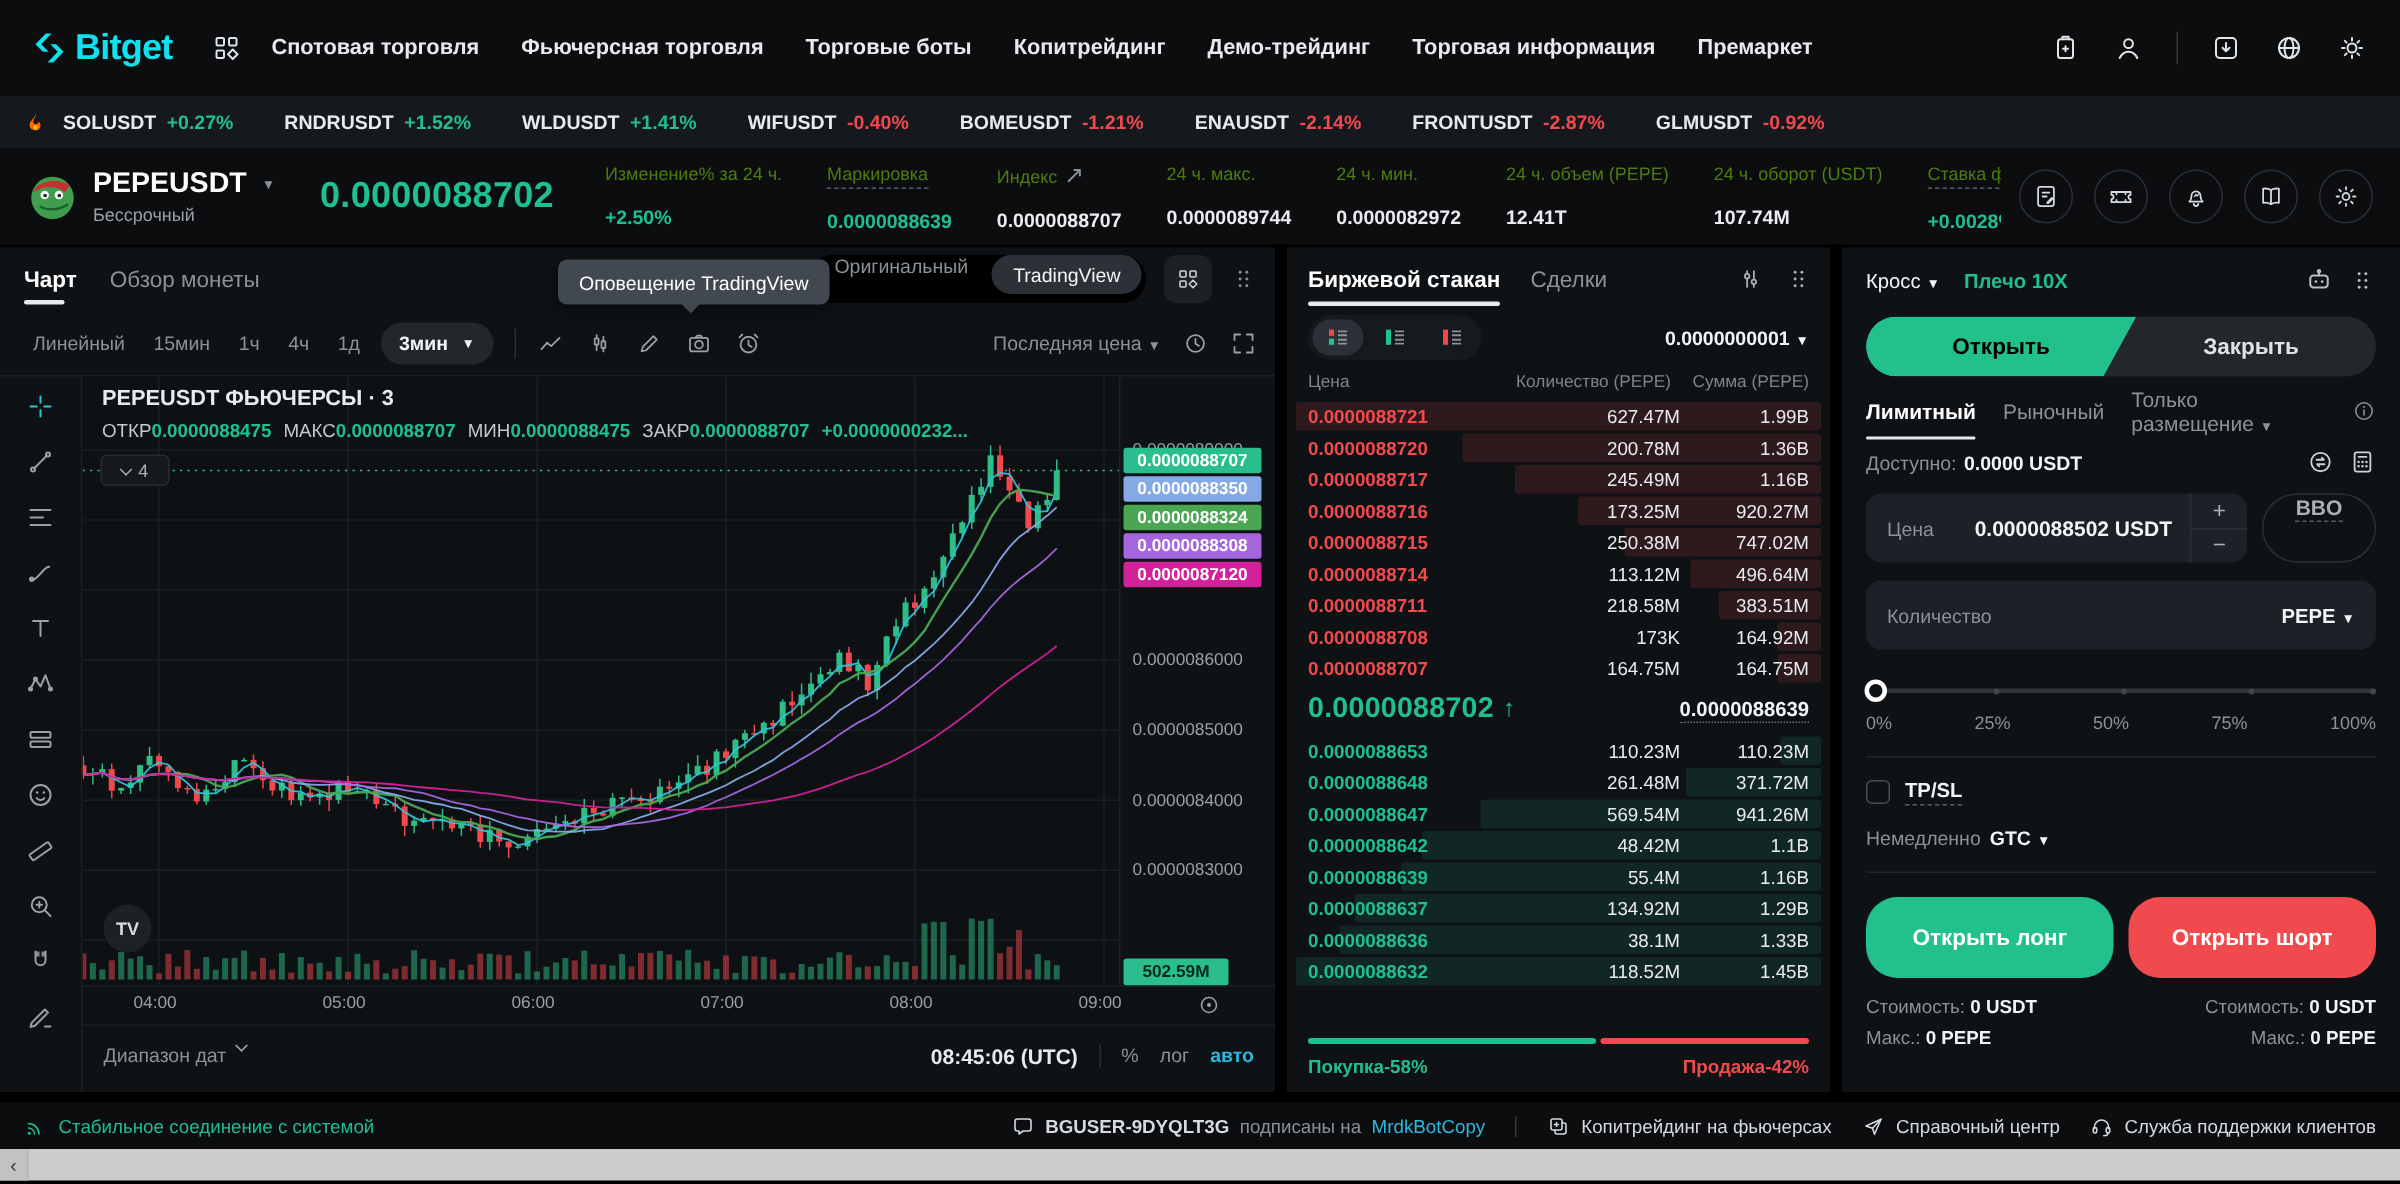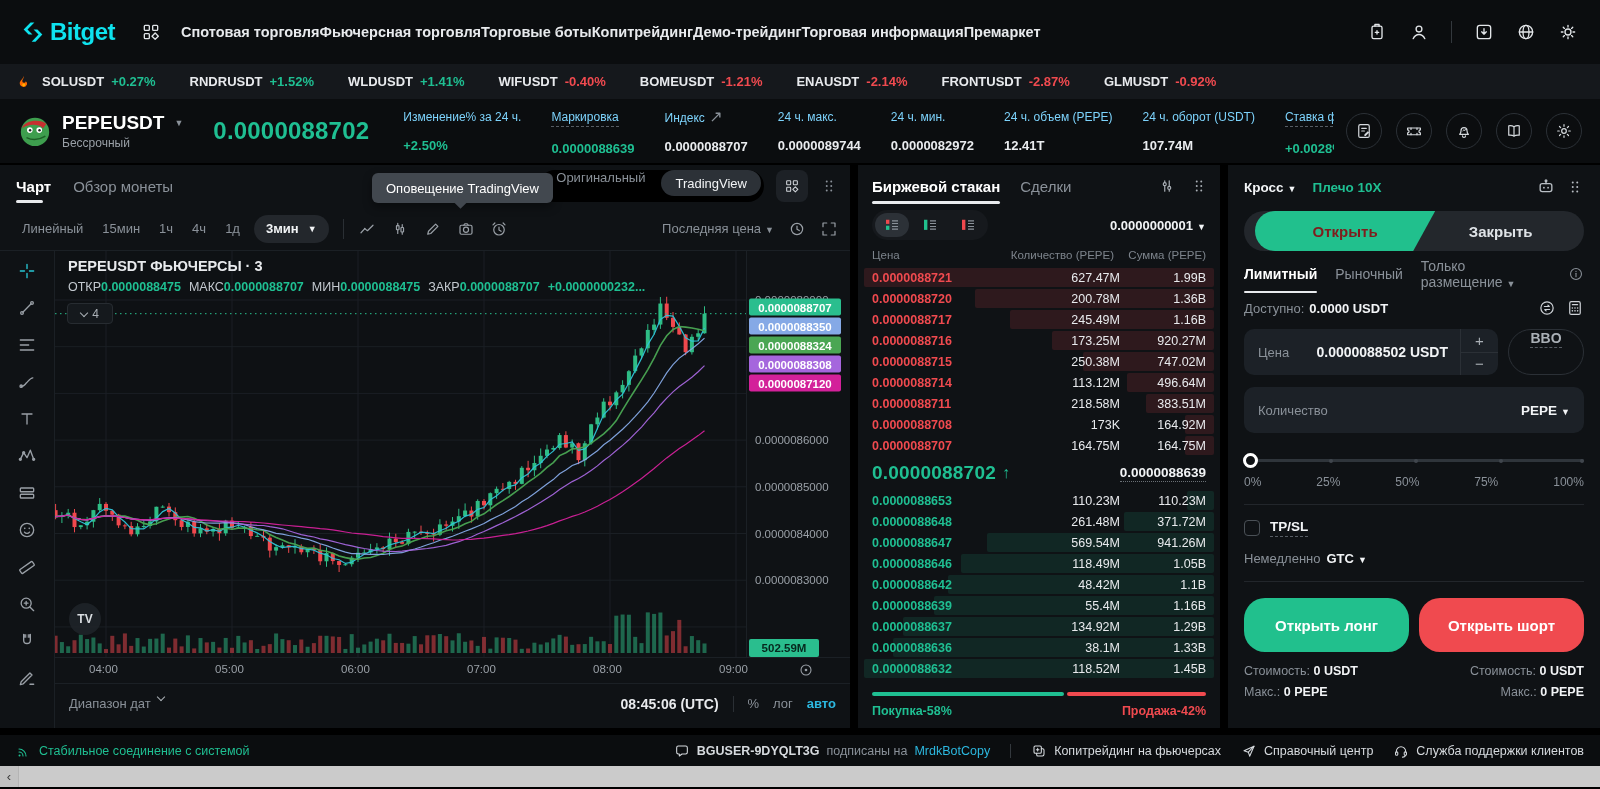--- a/index.html
+++ b/index.html
@@ -9,38 +9,38 @@
   i.ic svg{width:100%;height:100%}
   .ic16{width:16px;height:16px}.ic18{width:18px;height:18px}.ic20{width:20px;height:20px}.ic22{width:22px;height:22px}
   .gray{color:#8a9199}.wh{color:#eaecef}.up{color:#1fbf92}.dn{color:#f04a4f}.cy{color:#2cb8e0}
   .caret{font-size:9px;color:#8a9199;margin-left:4px}
   .dashed-u{border-bottom:1px dashed #565c63;padding-bottom:2px}
   
   .nav{height:64px;background:#0b0d0f;display:flex;align-items:center;padding:0 22px;flex:none}
   .logo{display:flex;align-items:center;gap:6px;margin-right:26px;cursor:pointer}
   .logo-text{font-size:24px;font-weight:bold;color:#0ee2ee;letter-spacing:-.5px}
   .nav-grid{color:#dfe3e7;margin-right:20px}
-  .nav-items{display:flex;align-items:center;}
+  .nav-items{display:flex;align-items:center;gap:28px}
   .nav-item{font-size:14.5px;color:#e8eaed;font-weight:600;cursor:pointer;white-space:nowrap}
   .nav-right{margin-left:auto;display:flex;align-items:center;gap:22px;color:#e3e6e9}
   .nav-div{width:1px;height:22px;background:#33383d}
   
   .ticker{height:35px;background:#15181c;display:flex;align-items:center;padding:0 16px;gap:10px;flex:none}
   .ticker-items{display:flex;align-items:center;gap:34px;overflow:hidden;white-space:nowrap}
   .tk{display:flex;gap:7px;font-size:13px;font-weight:bold;cursor:pointer}
   .tk .p{color:#e8eaed}
   
   .pairbar{height:64px;background:#0b0d0f;display:flex;align-items:center;padding:0 18px;flex:none}
   .pb-name{display:flex;align-items:center;gap:10px;margin-right:30px}
   .pb-sym{font-size:19px;font-weight:bold;color:#fff;display:flex;align-items:center;gap:6px;cursor:pointer}
   .pb-type{font-size:12px;color:#9aa0a7;margin-top:2px}
   .pb-price{font-size:24px;font-weight:bold;color:#1fbf92;margin-right:34px;letter-spacing:.2px}
   .pb-stats{display:flex;align-items:flex-start;gap:30px;flex:1;min-width:0;overflow:hidden}
   .stat{white-space:nowrap}
-  .stat .lb{font-size:12px;color:#7dd3fc;margin-bottom:7px}
+  .stat .lb{font-size:12px;color:#4d7c0f;margin-bottom:7px}
   .stat .vl{font-size:13px;font-weight:bold}
   .pb-actions{display:flex;align-items:center;gap:14px;margin-left:12px}
   .circ{width:36px;height:36px;border-radius:50%;border:1px solid #2b3036;display:flex;align-items:center;justify-content:center;color:#d6dade;cursor:pointer;flex:none}
   
   .main{margin-top:2px;display:flex;gap:8px;height:563px;flex:none}
   .panel{background:#0f1215;height:100%;position:relative}
   .chart-panel{width:850px;display:flex;flex-direction:column}
   .book-panel{width:362px;display:flex;flex-direction:column}
   .trade-panel{width:372px;padding:0 16px;display:flex;flex-direction:column}
   
@@ -110,26 +110,26 @@
   .bk-mid .big{font-size:19px;font-weight:bold;color:#1fbf92;letter-spacing:.2px}
   .bk-mid .arrow{color:#1fbf92;font-size:16px;font-weight:bold;margin-left:6px}
   .bk-mid .mark{margin-left:auto;font-size:13.5px;font-weight:bold;color:#f2f4f6;border-bottom:1px dotted #6a7076;padding-bottom:1px}
   .bk-ratio{margin-top:auto;padding:8px 14px 10px;flex:none}
   .ratio-bar{height:4px;display:flex;gap:3px;margin-bottom:8px}
   .ratio-bar .g{background:#1fbf92;border-radius:2px}
   .ratio-bar .r{background:#f04a4f;border-radius:2px}
   .ratio-lbls{display:flex;justify-content:space-between;font-size:12.5px;font-weight:600}
   
   .tp-row1{height:44px;display:flex;align-items:center;gap:16px;flex:none}
-  .tp-cross{font-size:13.5px;font-weight:bold;color:#f2f4f6;cursor:pointer}
+  .tp-cross{font-size:13.5px;font-weight:normal;color:#f2f4f6;cursor:pointer}
   .tp-lev{font-size:13.5px;font-weight:bold;color:#1fbf92;cursor:pointer}
   .tp-r1icons{margin-left:auto;display:flex;align-items:center;gap:10px;color:#b8bec4}
   .tp-tabs{height:40px;border-radius:21px;background:#23272c;position:relative;overflow:hidden;flex:none;margin-top:2px}
   .tp-tab{position:absolute;top:0;bottom:0;display:flex;align-items:center;justify-content:center;font-size:15px;font-weight:bold;cursor:pointer}
-  .tp-open{left:11px;width:53%;background:#21c08d;color:#7f1d1d;clip-path:polygon(0 0,100% 0,calc(100% - 22px) 100%,0 100%);border-radius:21px 0 0 21px}
+  .tp-open{left:0;width:53%;background:#21c08d;color:#000000;clip-path:polygon(0 0,100% 0,calc(100% - 22px) 100%,0 100%);border-radius:21px 0 0 21px}
   .tp-close{right:0;width:49%;color:#dfe3e7}
   .tp-types{height:46px;display:flex;align-items:center;gap:18px;flex:none}
   .tp-type-act{font-size:14px;font-weight:bold;color:#fff;position:relative;height:46px;display:flex;align-items:center;cursor:pointer}
   .tp-type-act:after{content:"";position:absolute;left:0;right:0;bottom:4px;height:2.5px;background:#e8eaed;border-radius:2px}
   .tp-type{font-size:14px;color:#8a9199;cursor:pointer}
   .tp-info{margin-left:auto;color:#8a9199}
   .tp-avail{display:flex;align-items:center;font-size:13px;flex:none;margin-top:2px}
   .tp-avail .v{font-weight:bold;color:#f2f4f6;margin-left:5px}
   .tp-avail-ic{margin-left:auto;display:flex;gap:10px;color:#cfd3d8}
   .fieldrow{display:flex;gap:10px;margin-top:12px;flex:none}
@@ -1087,26 +1087,20 @@
             <span class="c2">261.48M</span>
             <span class="c3">371.72M</span>
           </div>
           <div class="brow">
             <div class="depth" style="width: 64.9%; background: rgba(32, 185, 141, 0.13);"></div>
             <span class="c1 up">0.0000088647</span>
             <span class="c2">569.54M</span>
             <span class="c3">941.26M</span>
           </div>
           <div class="brow">
-            <div class="depth" style="width: 72.4%; background: rgba(32, 185, 141, 0.13);"></div>
-            <span class="c1 up">0.0000088646</span>
-            <span class="c2">118.49M</span>
-            <span class="c3">1.05B</span>
-          </div>
-          <div class="brow">
             <div class="depth" style="width: 75.9%; background: rgba(32, 185, 141, 0.13);"></div>
             <span class="c1 up">0.0000088642</span>
             <span class="c2">48.42M</span>
             <span class="c3">1.1B</span>
           </div>
           <div class="brow">
             <div class="depth" style="width: 80%; background: rgba(32, 185, 141, 0.13);"></div>
             <span class="c1 up">0.0000088639</span>
             <span class="c2">55.4M</span>
             <span class="c3">1.16B</span>

